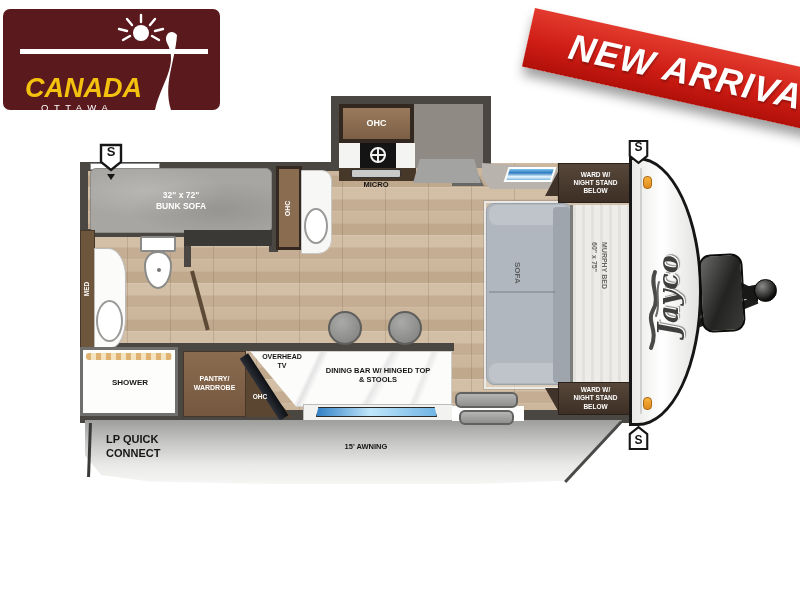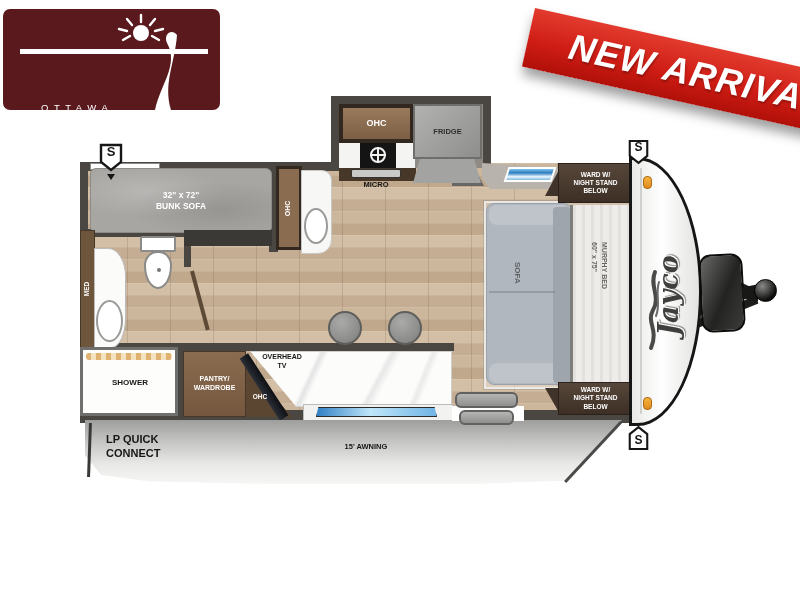--- a/index.html
+++ b/index.html
@@ -163,20 +163,21 @@
           <line x1="24" y1="6" x2="29" y2="12"></line>
         <line x1="52" y1="6" x2="47" y2="12"></line>
           <line x1="16" y1="16" x2="24" y2="18"></line>
         <line x1="60" y1="16" x2="52" y2="18"></line>
           <line x1="20" y1="27" x2="27" y2="23"></line>
         <line x1="56" y1="27" x2="49" y2="23"></line>
       </g>
       <circle cx="38" cy="20" r="8" fill="#fff"></circle>
       <path d="M52,97 C58,70 76,52 64,30 C60,21 69,15 74,22 C72,50 60,70 68,97 Z" fill="#fff"></path>
     </svg>
+    <div class="abs logo-canada">CANADA</div>
     <div class="abs logo-ottawa">OTTAWA</div>
   </div>
 
   <div class="abs ribbon">
     <span>NEW ARRIVAL</span>
   </div>
 
   <div class="abs floor"></div>
   <div class="abs bump-int"></div>
 
@@ -204,23 +205,20 @@
   <div class="abs ohc-top">
     <span class="lbl" style="position:static;font-size:9px;">OHC</span>
   </div>
   <div class="abs counter-row"></div>
   <div class="abs stove">
       <div class="burner"></div>
     </div>
   <div class="abs counter-dark"></div>
   <div class="abs micro-app"></div>
   <div class="dlbl" style="left:352px;top:180px;width:48px;font-size:7.5px;">MICRO</div>
-  <div class="abs fridge">
-    <span style="font:700 7.5px 'Liberation Sans',sans-serif;color:#2e2e2e;">FRIDGE</span>
-  </div>
   <div class="abs fridge-wedge"></div>
   <div class="abs fridge-panel"></div>
   <div class="abs taper"></div>
   <div class="abs win-blue-top">
       <div class="glass"></div>
     </div>
 
   <div class="abs sink-ohc">
     <span class="lbl" style="position:static;font-size:7px;transform:rotate(-90deg);">OHC</span>
   </div>
@@ -247,20 +245,24 @@
     </div>
   </div>
   <div class="abs tv-tri"></div>
   <div class="abs marble"></div>
   <div class="abs tv-bar"></div>
   <div class="dlbl" style="left:258px;top:353px;width:48px;font-size:7px;">
     <div>OVERHEAD</div>
     <div>TV</div>
   </div>
   <div class="lbl" style="left:247px;top:393px;width:26px;font-size:6.5px;">OHC</div>
+  <div class="dlbl" style="left:310px;top:366px;width:136px;font-size:7.5px;">
+    <div>DINING BAR W/ HINGED TOP</div>
+    <div>&amp; STOOLS</div>
+  </div>
 
   <div class="abs stool" style="left:328px;top:311px;"></div>
   <div class="abs stool" style="left:388px;top:311px;"></div>
 
   <div class="abs sill"></div>
   <div class="abs win-blue-bottom"></div>
 
   <div class="abs sofa"></div>
   <div class="abs sofa-arm" style="left:489px;top:205px;width:80px;height:20px;"></div>
   <div class="abs sofa-arm" style="left:489px;top:363px;width:80px;height:20px;"></div>

